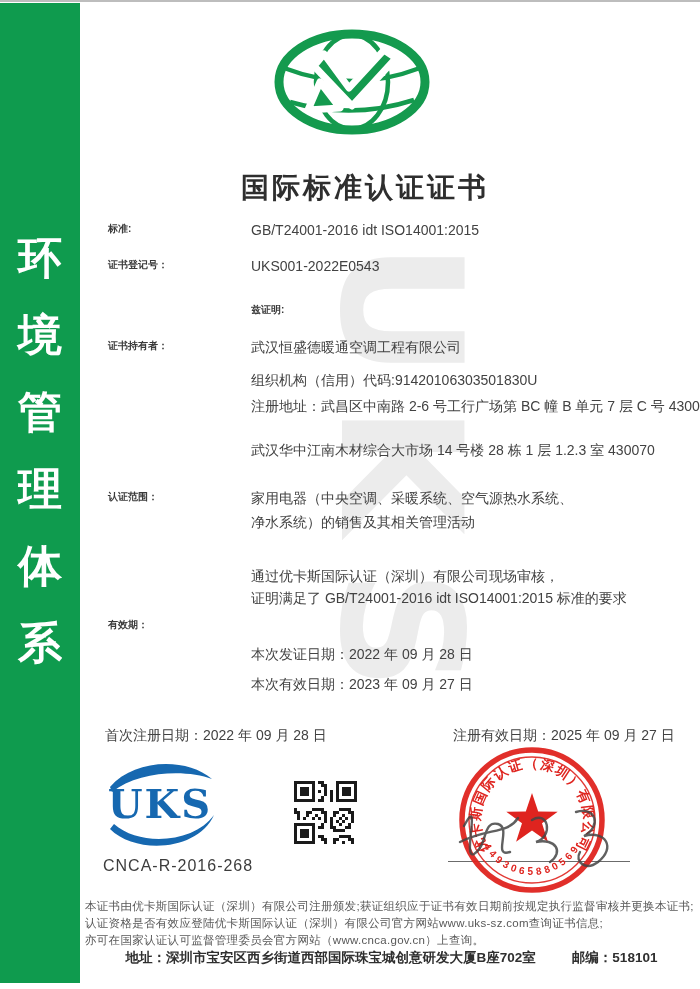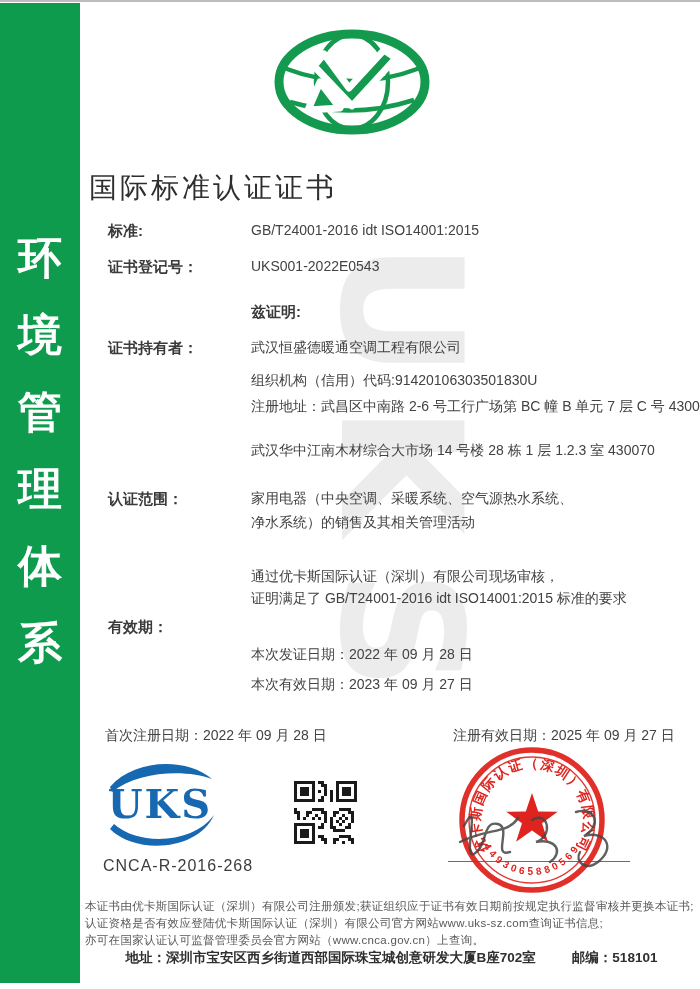--- a/index.html
+++ b/index.html
@@ -8,23 +8,23 @@
   .abs{position:absolute;}
   .topline{position:absolute;top:0;left:0;width:700px;height:2px;background:#bdbdbd;}
   .sidebar{position:absolute;top:3px;left:0;width:80px;height:980px;background:#0f9b4e;}
   .schar{position:absolute;left:0;width:80px;text-align:center;color:#ffffff;
          font-size:44px;font-weight:bold;line-height:1;}
   .watermark{position:absolute;left:300px;top:230px;width:200px;color:#ececec;
              font-weight:bold;z-index:0;user-select:none;}
   .wletter{display:block;font-size:168px;line-height:160px;transform:rotate(90deg);
            font-family:"DejaVu Sans",sans-serif;text-align:center;}
   .content{position:absolute;inset:0;z-index:1;}
-  .title{position:absolute;left:80px;top:150px;width:570px;text-align:left;
-         font-size:28px;font-weight:normal;color:#2e2e2e;letter-spacing:3px;padding-left:9px;}
-  .label{position:absolute;font-size:15px;font-weight:bold;color:#3a3a3a;white-space:nowrap;}
+  .title{position:absolute;left:80px;top:150px;width:570px;text-align:center;
+         font-size:28px;font-weight:bold;color:#2e2e2e;letter-spacing:3px;}
+  .label{position:absolute;font-size:10px;font-weight:bold;color:#3a3a3a;white-space:nowrap;}
   .value{position:absolute;font-size:14px;color:#424242;white-space:nowrap;text-align:right;}
   .cnca{position:absolute;left:103px;top:857px;font-size:16px;color:#3c3c3c;letter-spacing:1px;}
   .sigline{position:absolute;left:448px;top:861px;width:182px;height:1px;background:#6b6b6b;z-index:1;}
   .seal{position:absolute;left:452px;top:740px;z-index:2;}
   .signature{position:absolute;left:448px;top:768px;z-index:3;}
   .footer-line{position:absolute;left:85px;width:613px;font-size:11.5px;color:#585858;
                letter-spacing:0.3px;white-space:nowrap;}
   .addr-row{position:absolute;left:85px;top:949px;width:613px;text-align:center;
             font-size:13.5px;font-weight:bold;color:#2f2f2f;white-space:nowrap;}
   .addr-row span{margin:8px 18px;}

